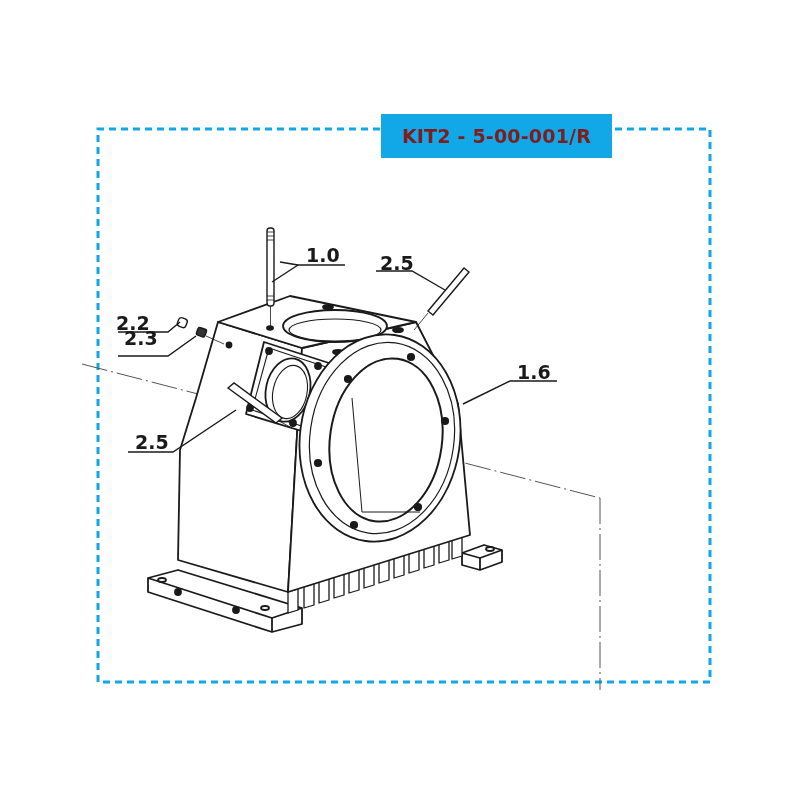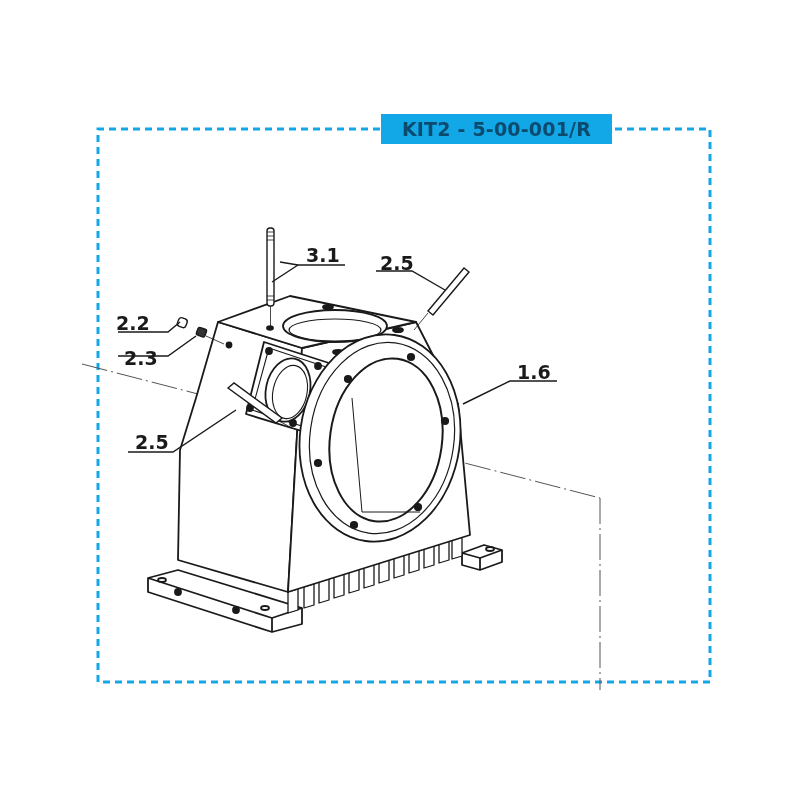--- a/index.html
+++ b/index.html
@@ -1,20 +1,20 @@
 <!DOCTYPE html>
 <html><head>
 <meta charset="utf-8">
 <style>
   html, body { margin: 0; padding: 0; background: #ffffff; }
   body { width: 800px; height: 800px; position: relative; overflow: hidden; font-family: "DejaVu Sans", sans-serif; }
   #diagram { position: absolute; left: 0; top: 0; width: 800px; height: 800px; }
   .kit-label {
-    position: absolute; left: 381px; top: 114px; width: 231px; height: 30px;
-    background: #12a8e8; color: #0c4a6e; font-weight: bold; font-size: 19px;
+    position: absolute; left: 381px; top: 114px; width: 231px; height: 44px;
+    background: #12a8e8; color: #7f1d1d; font-weight: bold; font-size: 19px;
     display: flex; align-items: center; justify-content: center; letter-spacing: 0.2px;
     font-family: "DejaVu Sans", sans-serif;
   }
   .callout {
     position: absolute; font-family: "DejaVu Sans", sans-serif; font-weight: bold;
     font-size: 19px; color: #1a1a1a; line-height: 20px;
   }
 </style>
 </head>
 <body>
@@ -132,18 +132,18 @@
     <polyline points="376,271 412,271 445,290"></polyline>
     <polyline points="463,404 510,381 557,381"></polyline>
     <polyline points="118,332 168,332 180,322"></polyline>
     <polyline points="118,356 168,356 196,336"></polyline>
     <polyline points="128,452 173,452 236,410"></polyline>
   </g>
 </svg>
 
 <div class="kit-label">KIT2 - 5-00-001/R</div>
 
-<div class="callout" style="left:306px;top:245px;">3.1</div>
+<div class="callout" style="left:306px;top:245px;">1.0</div>
 <div class="callout" style="left:380px;top:253px;">2.5</div>
 <div class="callout" style="left:517px;top:362px;">1.6</div>
 <div class="callout" style="left:116px;top:313px;">2.2</div>
-<div class="callout" style="left:124px;top:348px;">2.3</div>
+<div class="callout" style="left:124px;top:328px;">2.3</div>
 <div class="callout" style="left:135px;top:432px;">2.5</div>
 
 </body></html>

